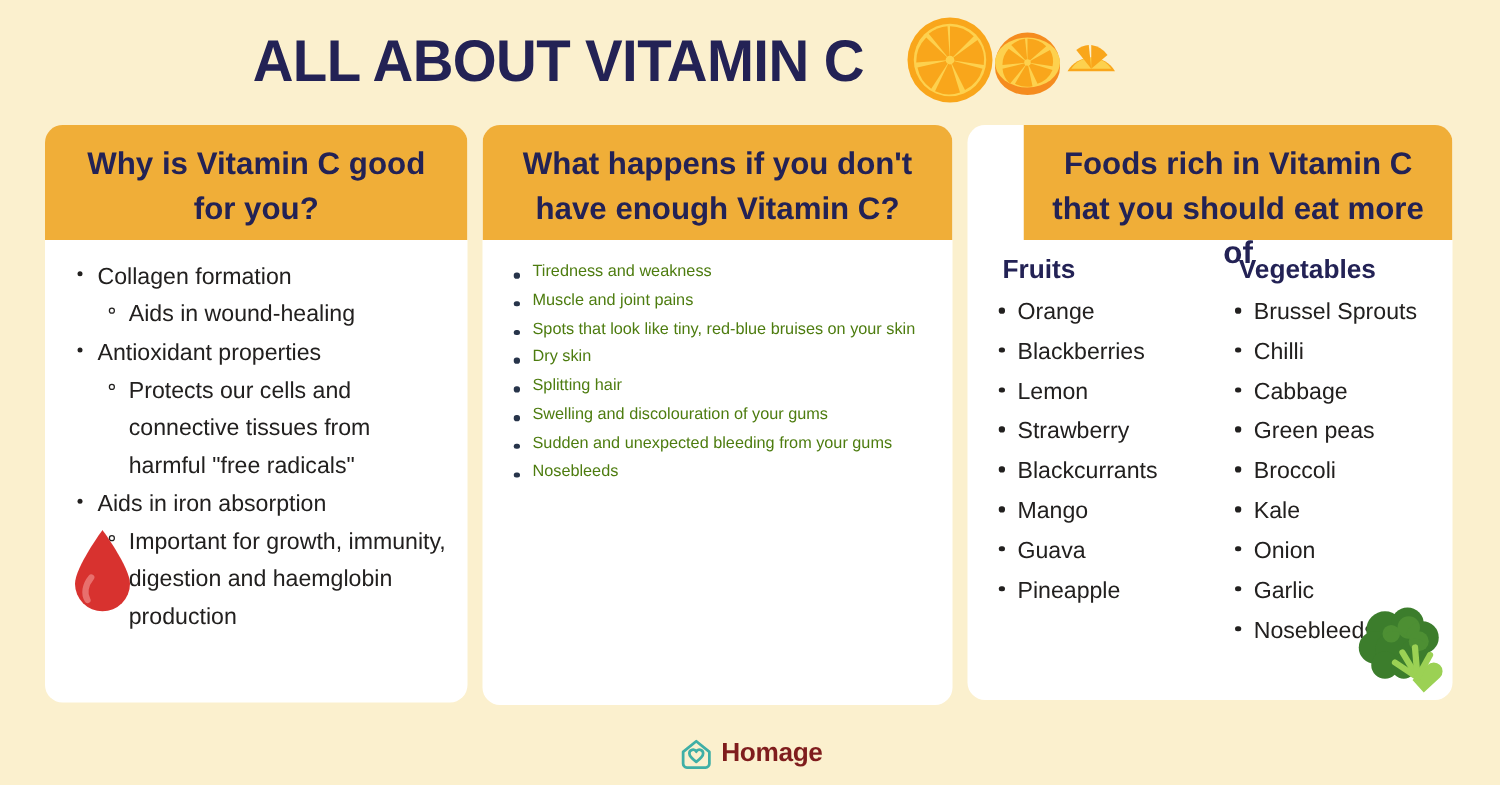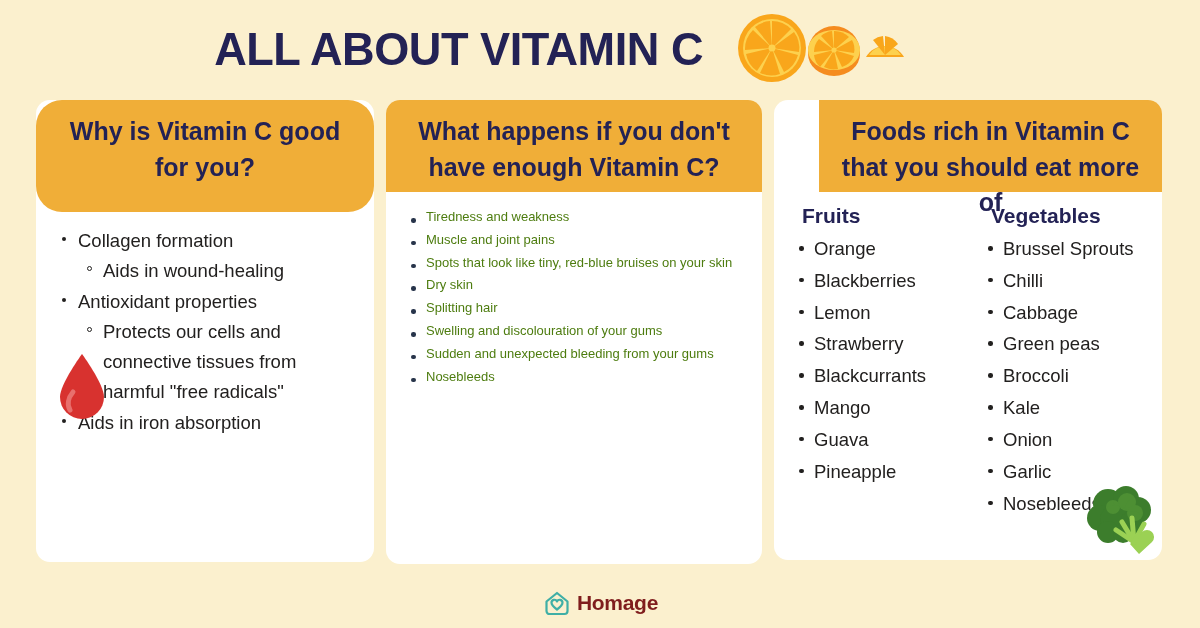--- a/index.html
+++ b/index.html
@@ -11,21 +11,21 @@
     height: 628px;
     background: #FBF0CE;
     font-family: "Liberation Sans", sans-serif;
     overflow: hidden;
     position: relative;
   }
 
   
   .header {
     position: absolute;
-    left: 12px;
+    left: 0;
     top: 0;
     width: 1086px;
     height: 96px;
     display: flex;
     align-items: center;
     justify-content: center;
   }
   .page-title {
     font-size: 47px;
     font-weight: bold;
@@ -66,25 +66,24 @@
   .card-3 { width: 388px; height: 460px; }
 
   .card-header {
     background: #F0AE38;
     color: #232255;
     text-align: center;
     font-weight: bold;
     box-sizing: border-box;
   }
   .card-1 .card-header {
-    height: 112px;
+    height: 92px;
     padding: 14px 18px 0;
     font-size: 25px;
     line-height: 1.42;
-    border-radius: 26px;
   }
   .card-2 .card-header {
     height: 92px;
     padding: 14px 14px 0;
     font-size: 25px;
     line-height: 1.42;
     text-align: center;
   }
   .card-3 .card-header {
     height: 92px;
@@ -295,20 +294,26 @@
           <ul class="sublist">
             <li>
               <span class="bullet-open"></span>
               <span>Protects our cells and connective tissues from harmful "free radicals"</span>
             </li>
           </ul>
         </li>
         <li>
           <span class="bullet"></span>
           <span>Aids in iron absorption</span>
+          <ul class="sublist">
+            <li>
+              <span class="bullet-open"></span>
+              <span>Important for growth, immunity, digestion and haemglobin production</span>
+            </li>
+          </ul>
         </li>
       </ul>
       <div class="blood-drop">
         <svg viewBox="0 0 52 68" width="52" height="68" aria-hidden="true">
           <path d="M26 2 C26 2 4 32 4 45 a22 22 0 0 0 44 0 C48 32 26 2 26 2 Z" fill="#D8322F"></path>
           <path d="M17 40 C12 46 11 53 14 58" stroke="#E8706D" stroke-width="5" fill="none" stroke-linecap="round"></path>
         </svg>
       </div>
     </div>
   </div>

